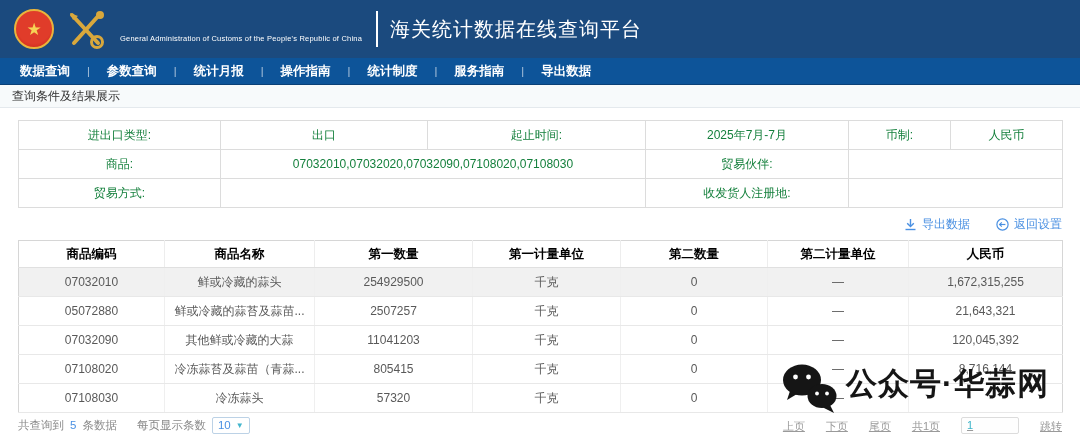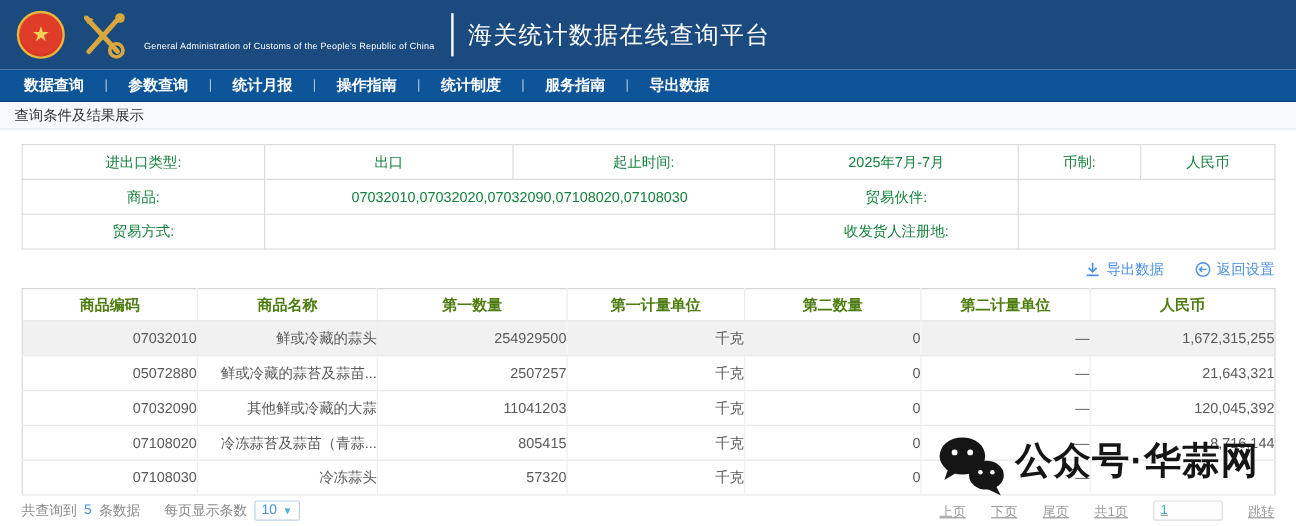--- a/index.html
+++ b/index.html
@@ -37,25 +37,25 @@
   table.qform td { border:1px solid #dcdcdc; height:29px; font-size:12px; color:#15803d;
     text-align:center; vertical-align:middle; overflow:hidden; white-space:nowrap; }
 
   
   .actions { height:32px; display:flex; align-items:center; justify-content:flex-end; gap:26px; }
   .action-link { display:flex; align-items:center; gap:5px; color:#4a90e2; font-size:12px; cursor:pointer; }
 
   
   table.results { width:1044px; border-collapse:collapse; table-layout:fixed;
     border:1px solid #d6d6d6; }
-  table.results th { height:27px; font-size:12.5px; font-weight:700; color:#4d7c0f;
+  table.results th { height:27px; font-size:12.5px; font-weight:700; color:#000000;
     border-bottom:1px solid #e0e0e0; border-left:1px solid #ededed; background:#fff;
     text-align:center; vertical-align:middle; }
   table.results th:first-child { border-left:none; }
-  table.results td { height:29px; font-size:12px; color:#595959; text-align:right;
+  table.results td { height:29px; font-size:12px; color:#595959; text-align:center;
     vertical-align:middle; border-bottom:1px solid #e8e8e8; border-left:1px solid #efefef;
     overflow:hidden; white-space:nowrap; }
   table.results td:first-child { border-left:none; }
   table.results tr.hl { background:#f1f1f1; }
   .dash { color:#9a9a9a; }
   .faded { color:#b3b3b3; }
 
   
   .footer { height:22px; display:flex; align-items:center; justify-content:space-between;
     padding:0 18px; font-size:11.5px; color:#8a8a8a; margin-top:1px; }

